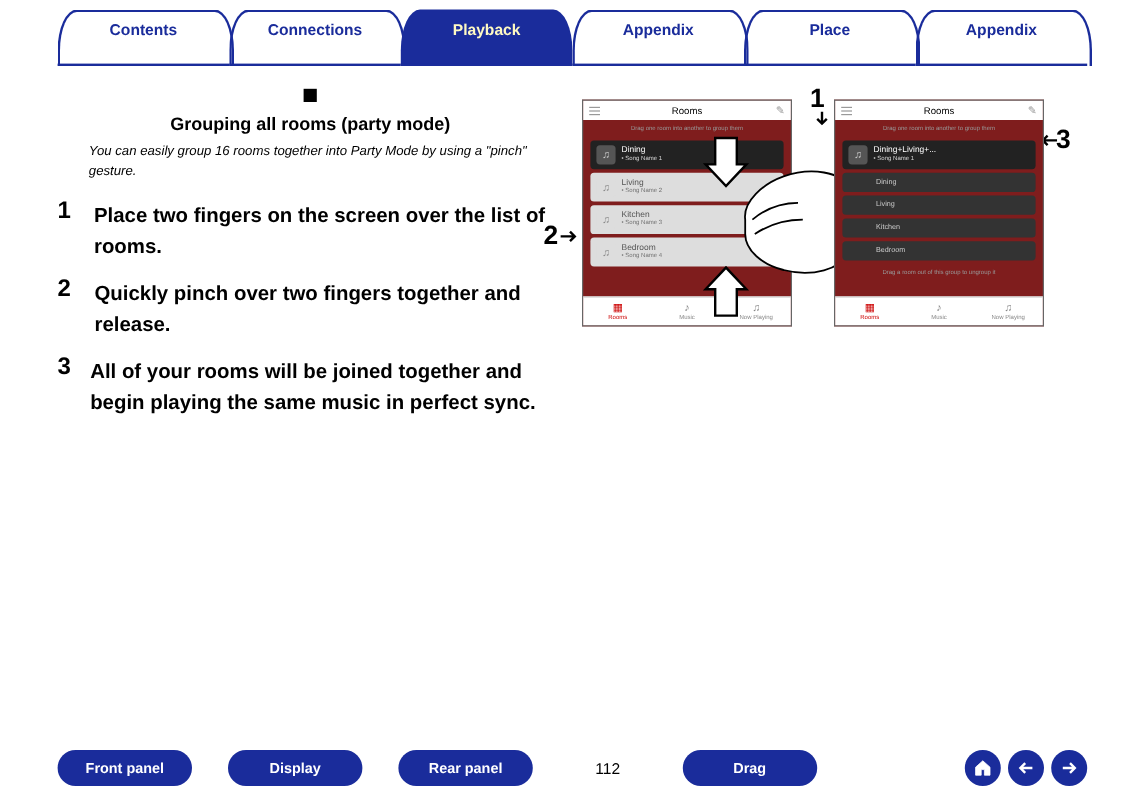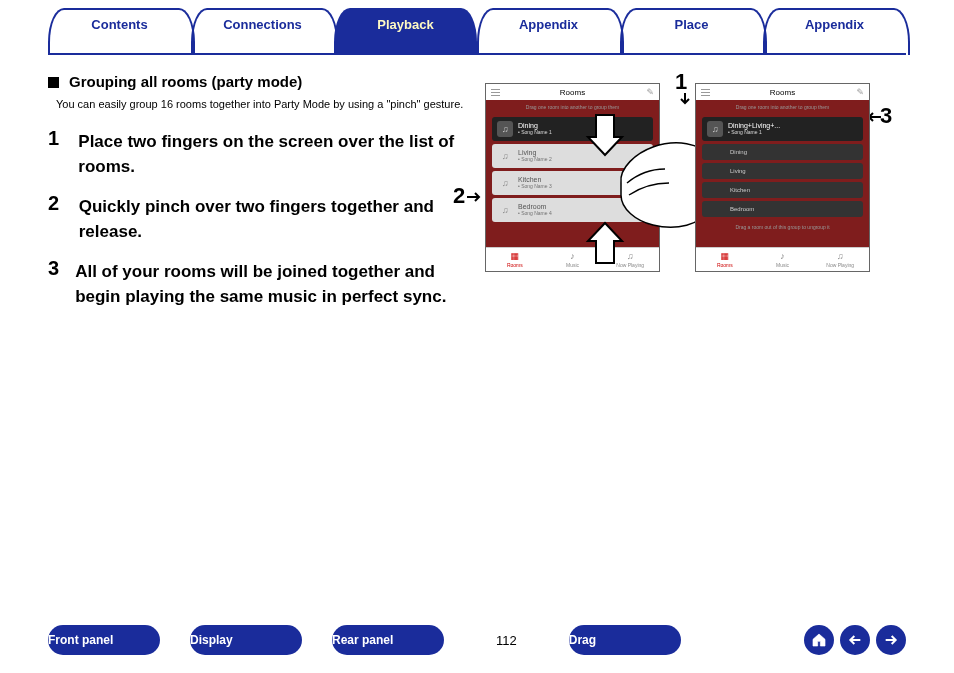--- a/index.html
+++ b/index.html
@@ -56,23 +56,24 @@
   .left-col { flex: 1; min-width: 400px; }
   .right-col { flex: 1; position: relative; }
 
   .sec-title {
     display: flex;
     gap: 10px;
     font-weight: bold;
     font-size: 15px;
     align-items: center;
     margin-bottom: 6px;
+    flex-direction: column;
   }
   .sq { width: 11px; height: 11px; background: #000; display:inline-block; margin-top:1px;}
-  .io-text { font-size: 11px; line-height: 1.5; margin-left: 8px; margin-bottom: 14px; }
+  .io-text { font-size: 11px; line-height: 1.5; margin-left: 26px; margin-bottom: 14px; font-style: italic; }
   .step { display: flex; gap: 16px; margin-bottom: 12px; }
   .step-num { font-size: 20px; font-weight: bold; width: 16px; }
   .step-text { font-size: 17px; font-weight: bold; line-height: 1.5; padding-top: 2px; }
 
   
   .illus {
     position: relative;
     width: 390px; height: 260px;
     margin-left: 0;
   }
@@ -143,20 +144,21 @@
     gap: 30px;
   }
   .pill {
     background: #1a2c9b;
     color: #fff;
     font-size: 12px;
     font-weight: bold;
     padding: 8px 0;
     border-radius: 16px;
     width: 112px;
+    text-align: center;
     cursor: pointer;
   }
   .pg { font-size: 13px; margin: 0 22px; }
   .navicons { margin-left: auto; display:flex; gap:6px; }
   .circ {
     width: 30px; height: 30px; border-radius: 50%;
     background:#1a2c9b; display:flex; align-items:center; justify-content:center;
     cursor:pointer;
   }
   .circ svg { width:16px; height:16px; fill:#fff; stroke:#fff; }

